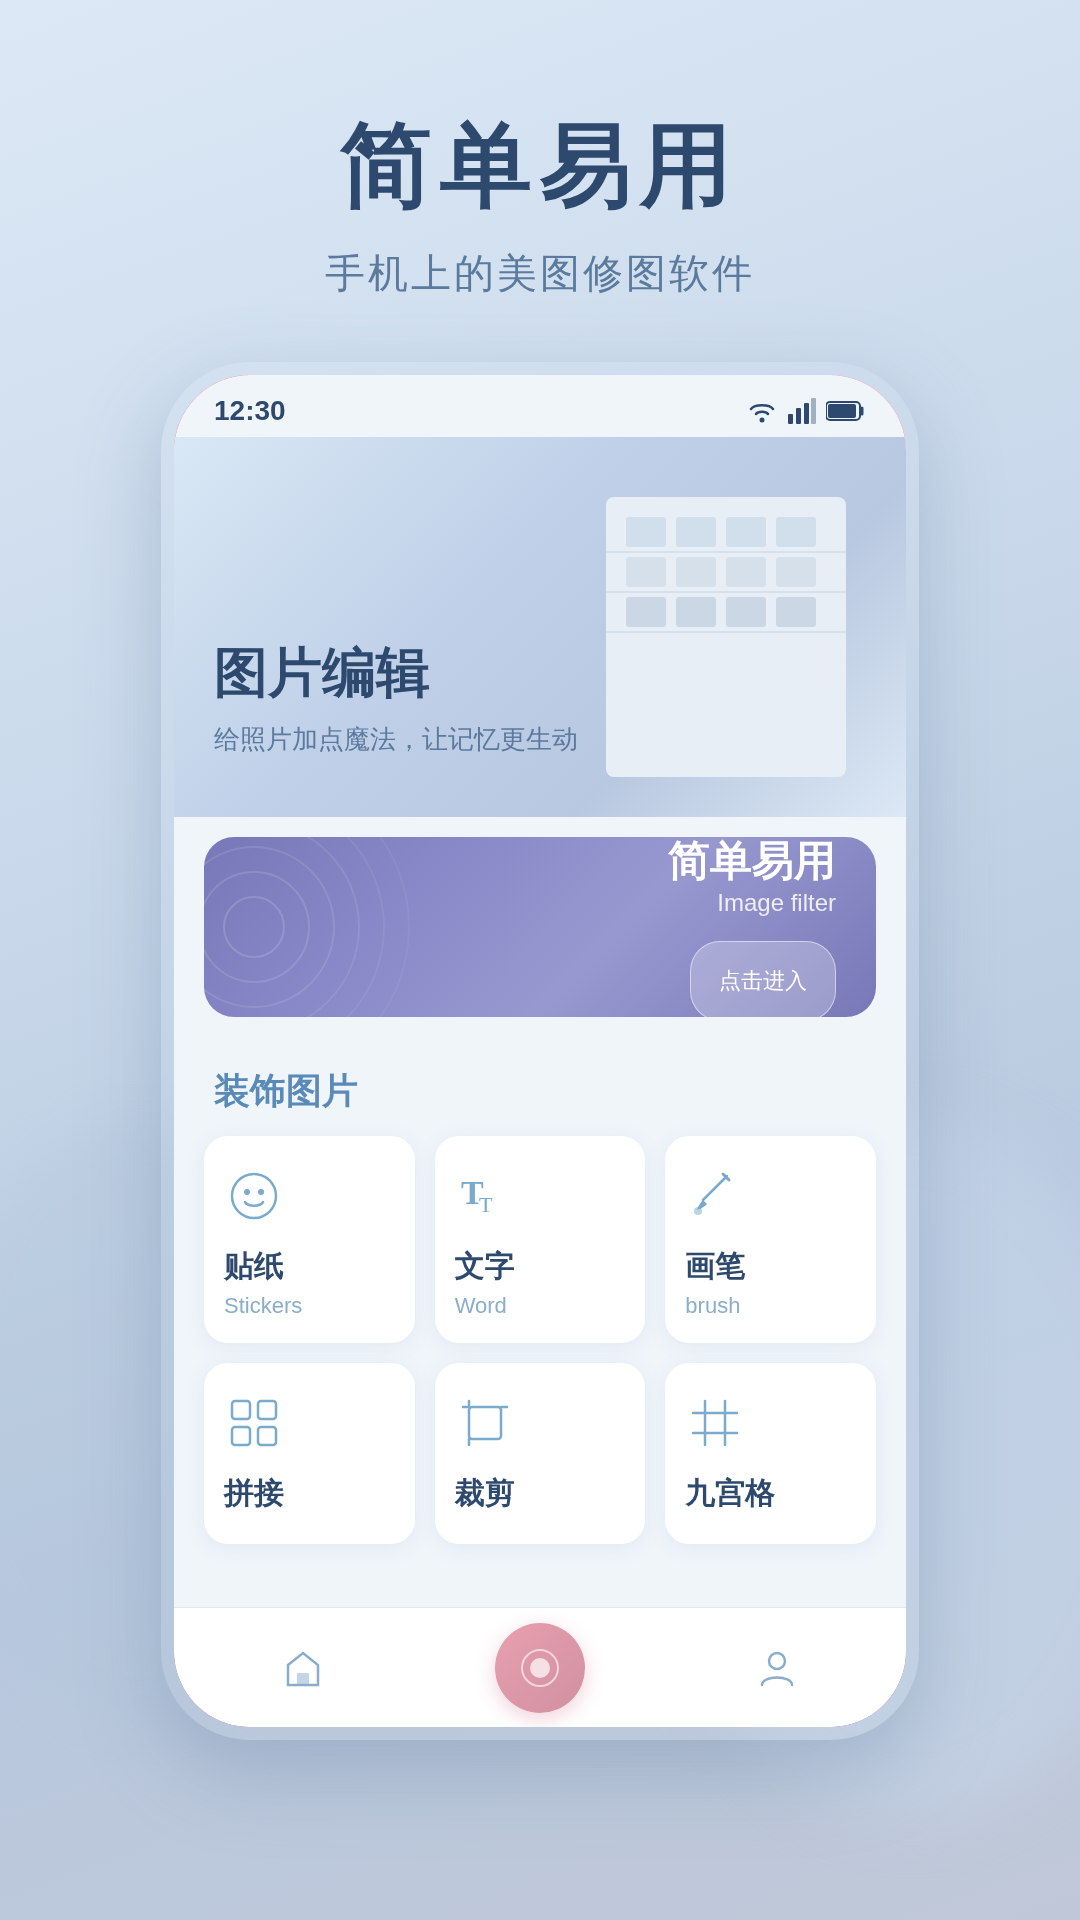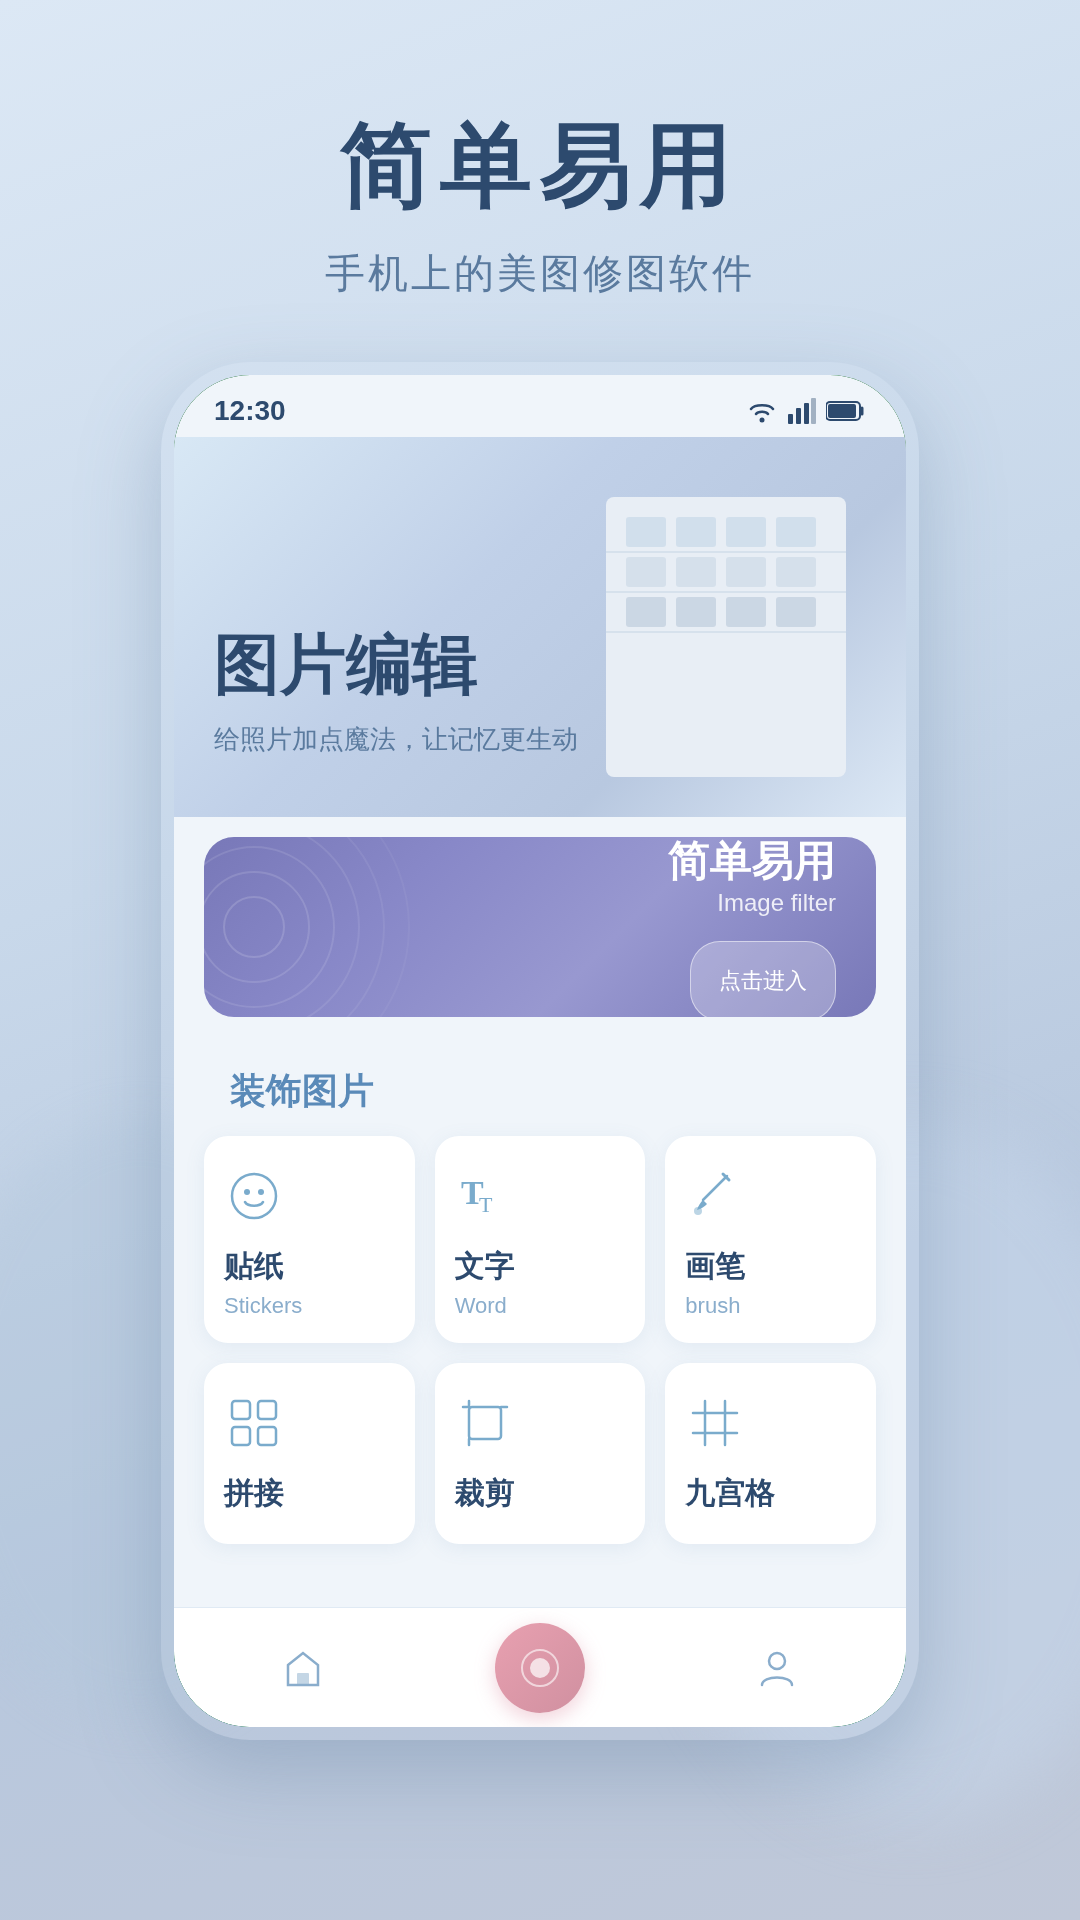--- a/index.html
+++ b/index.html
@@ -67,21 +67,21 @@
       position: relative;
       z-index: 3;
       display: flex;
       justify-content: center;
       align-items: flex-start;
     }
 
     .phone-frame {
       width: 760px;
       height: 1380px;
-      background: #15803d;
+      background: #fca5a5;
       border-radius: 90px;
       border: 14px solid transparent;
       background-clip: padding-box;
       position: relative;
       box-shadow: 0 30px 80px rgba(100, 130, 160, 0.35);
       overflow: hidden;
     }
 
     
     .phone-frame::before {
@@ -147,21 +147,21 @@
       height: 340px;
     }
 
     .hero-text-area {
       position: absolute;
       left: 40px;
       bottom: 60px;
     }
 
     .hero-title {
-      font-size: 66px;
+      font-size: 54px;
       font-weight: 700;
       color: #2d4a6e;
       margin-bottom: 12px;
     }
 
     .hero-subtitle {
       font-size: 26px;
       color: #5a7a9e;
     }
 
@@ -202,21 +202,21 @@
       color: white;
       font-size: 22px;
       cursor: pointer;
     }
 
     
     .section-title {
       font-size: 36px;
       font-weight: 700;
       color: #2d4a6e;
-      padding: 30px 56px 20px;
+      padding: 30px 40px 20px;
     }
 
     .section-title span {
       color: #5a8ab8;
     }
 
     
     .tool-grid {
       display: grid;
       grid-template-columns: repeat(3, 1fr);

